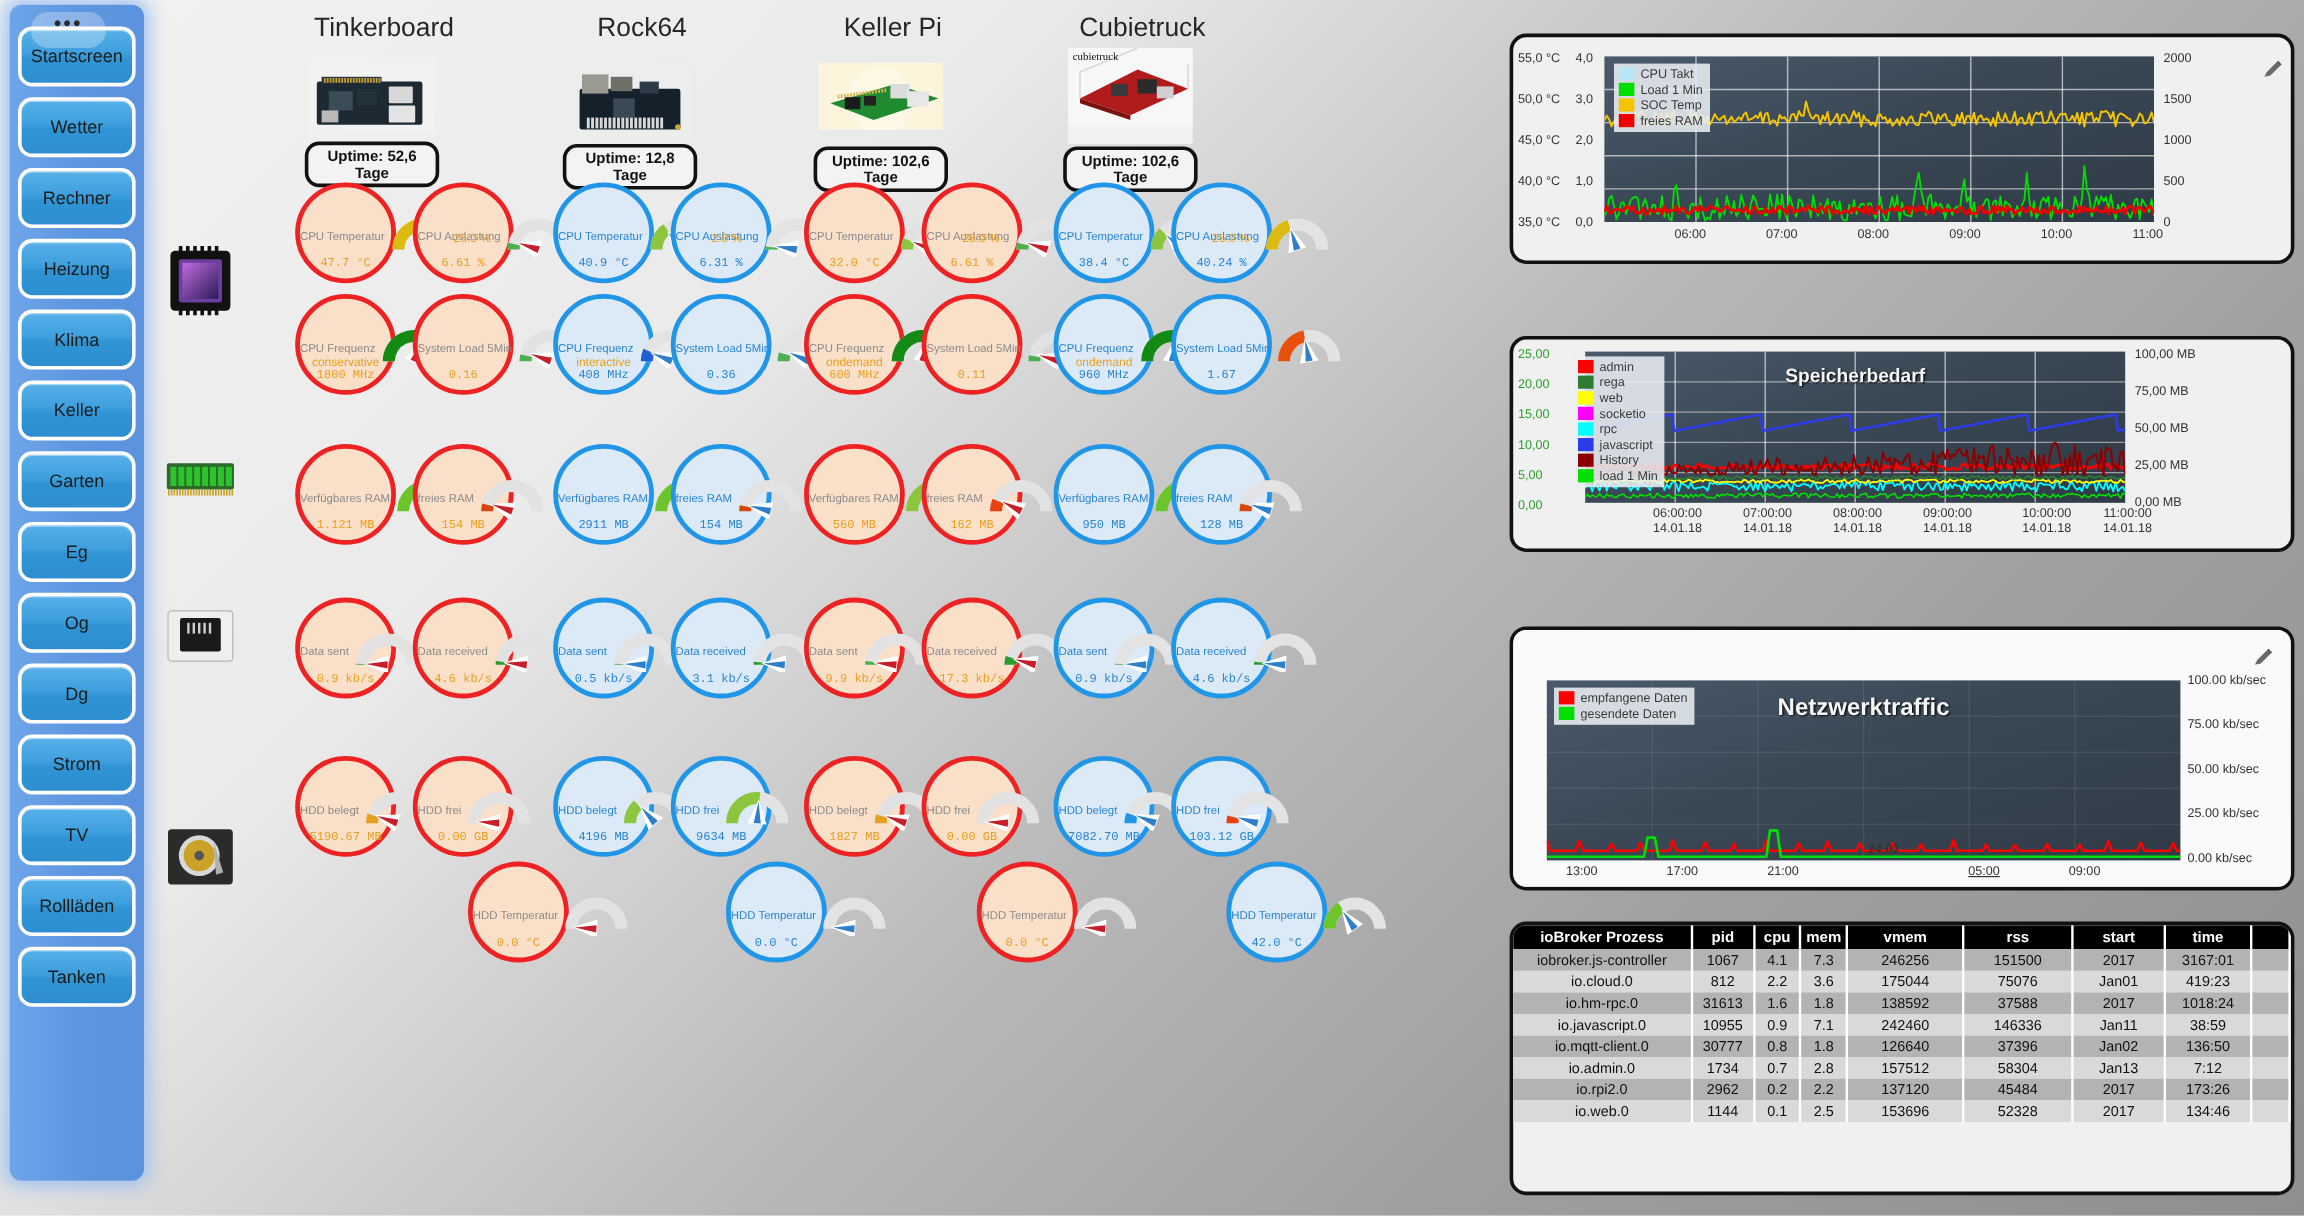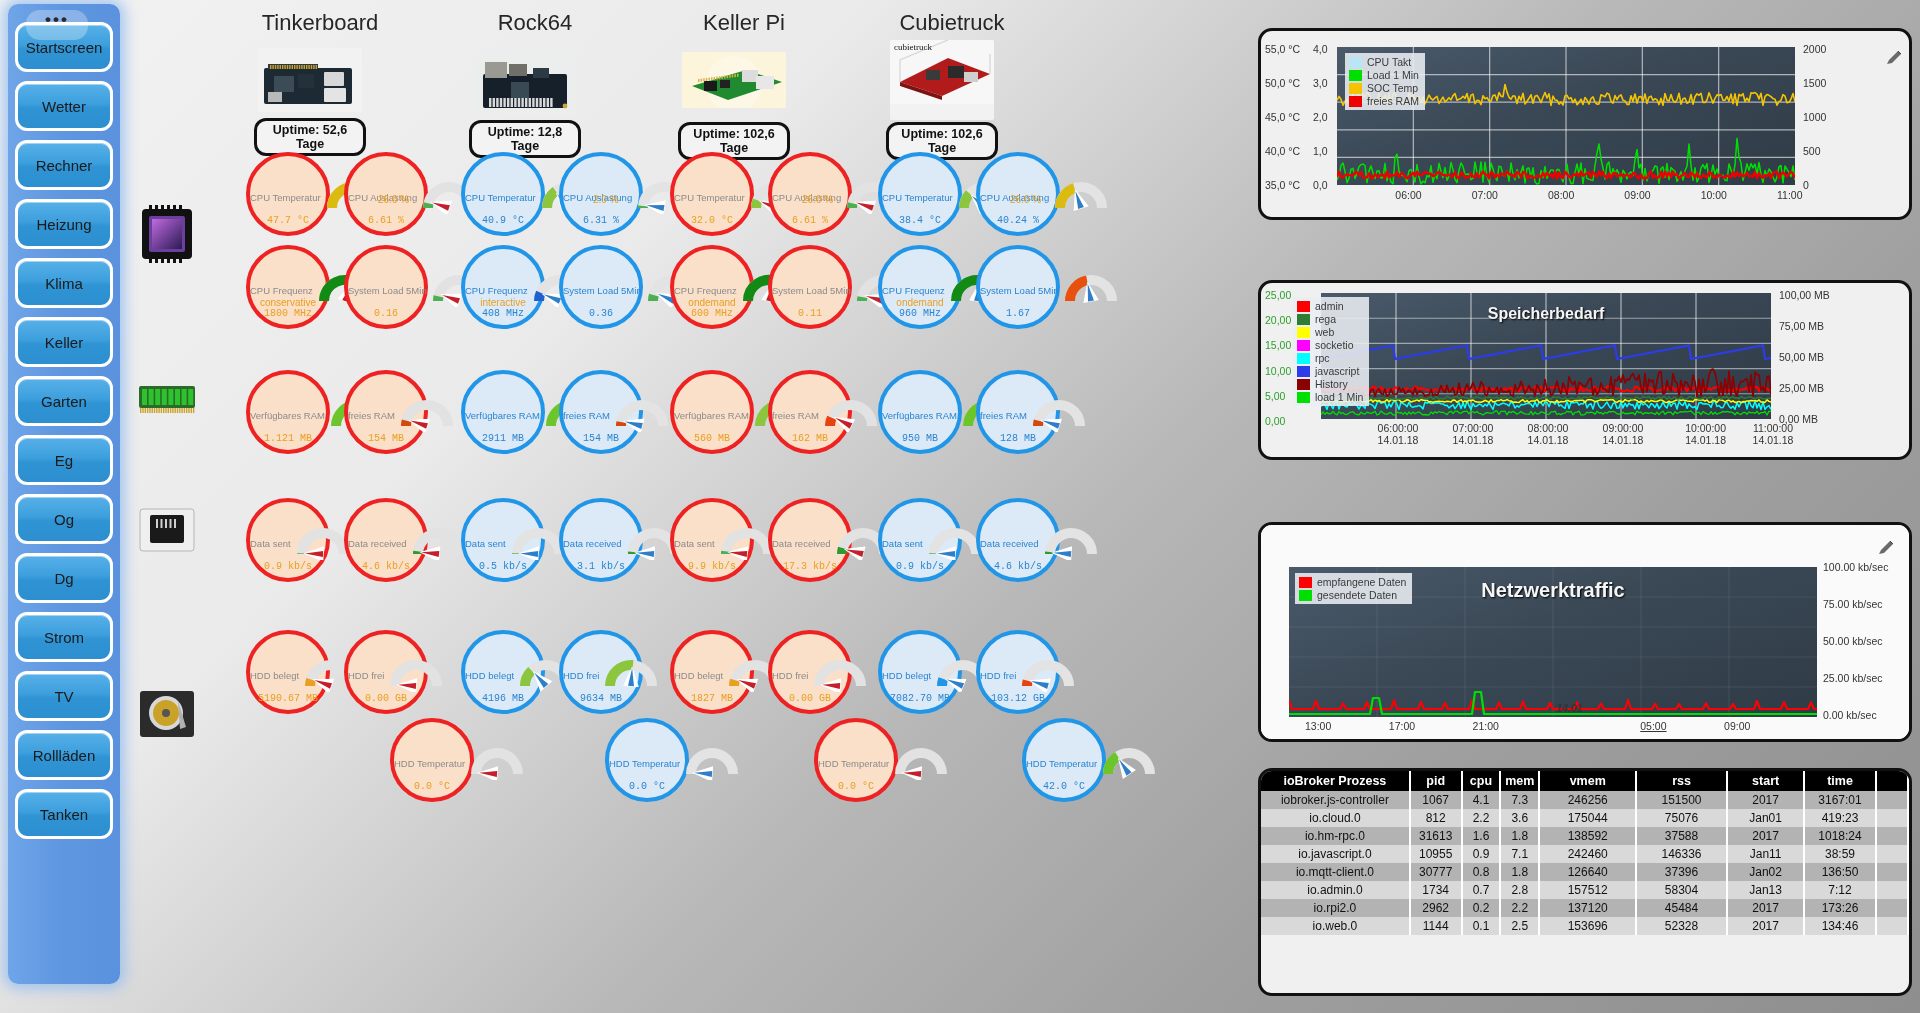--- a/index.html
+++ b/index.html
@@ -87,21 +87,21 @@
   }
   .chart-title {
     position: absolute; width: 100%; text-align: center; color: #f5f5f5;
     font-weight: bold; text-shadow: 1px 1px 2px #000;
   }
   .legend {
     position: absolute; background: rgba(233,238,242,.88);
     padding: 3px 6px 3px 4px; font-size: 10.5px; color: #3a3a3a;
     display: flex; flex-direction: column; gap: 1px; z-index: 4;
   }
-  .legend .le { display: flex; align-items: flex-end; gap: 5px; white-space: nowrap; }
+  .legend .le { display: flex; align-items: flex-start; gap: 5px; white-space: nowrap; }
   .legend .sw { width: 13px; height: 11px; display: inline-block; }
   .axlab { position: absolute; font-size: 10.5px; color: #333; white-space: nowrap; } .axlab.grn { color: #2ca02c; }
   .pencil { position: absolute; width: 18px; height: 18px; }
 
   
   #proc-table { position: absolute; left: 1258px; top: 768px; width: 654px; height: 228px; }
   #proc-table table { width: 100%; border-collapse: collapse; font-size: 12px; }
   #proc-table th {
     background: #000; color: #fff; font-size: 12.5px; font-weight: bold;
     padding: 3px 2px; border-right: 2px solid #fff;
@@ -975,21 +975,21 @@
           <line x1="0" y1="100.8" x2="450" y2="100.8" stroke="rgba(255,255,255,.5)" stroke-width="1.1"></line>
           <polyline points="0,66.0 2,65.6 4,65.2 6,64.9 8,64.5 10,64.1 12,63.7 14,63.4 16,63.0 18,62.6 20,62.2 22,61.8 24,61.5 26,61.1 28,60.7 30,60.3 32,59.9 34,59.6 36,59.2 38,58.8 40,58.4 42,58.1 44,57.7 46,57.3 48,56.9 50,56.5 52,56.2 54,55.8 56,55.4 58,55.0 60,54.6 62,54.3 64,53.9 66,53.5 68,53.1 70,52.8 72,52.4 74,66.0 76,65.6 78,65.2 80,64.9 82,64.5 84,64.1 86,63.7 88,63.4 90,63.0 92,62.6 94,62.2 96,61.8 98,61.5 100,61.1 102,60.7 104,60.3 106,59.9 108,59.6 110,59.2 112,58.8 114,58.4 116,58.1 118,57.7 120,57.3 122,56.9 124,56.5 126,56.2 128,55.8 130,55.4 132,55.0 134,54.6 136,54.3 138,53.9 140,53.5 142,53.1 144,52.8 146,52.4 148,66.0 150,65.6 152,65.2 154,64.9 156,64.5 158,64.1 160,63.7 162,63.4 164,63.0 166,62.6 168,62.2 170,61.8 172,61.5 174,61.1 176,60.7 178,60.3 180,59.9 182,59.6 184,59.2 186,58.8 188,58.4 190,58.1 192,57.7 194,57.3 196,56.9 198,56.5 200,56.2 202,55.8 204,55.4 206,55.0 208,54.6 210,54.3 212,53.9 214,53.5 216,53.1 218,52.8 220,52.4 222,66.0 224,65.6 226,65.2 228,64.9 230,64.5 232,64.1 234,63.7 236,63.4 238,63.0 240,62.6 242,62.2 244,61.8 246,61.5 248,61.1 250,60.7 252,60.3 254,59.9 256,59.6 258,59.2 260,58.8 262,58.4 264,58.1 266,57.7 268,57.3 270,56.9 272,56.5 274,56.2 276,55.8 278,55.4 280,55.0 282,54.6 284,54.3 286,53.9 288,53.5 290,53.1 292,52.8 294,52.4 296,66.0 298,65.6 300,65.2 302,64.9 304,64.5 306,64.1 308,63.7 310,63.4 312,63.0 314,62.6 316,62.2 318,61.8 320,61.5 322,61.1 324,60.7 326,60.3 328,59.9 330,59.6 332,59.2 334,58.8 336,58.4 338,58.1 340,57.7 342,57.3 344,56.9 346,56.5 348,56.2 350,55.8 352,55.4 354,55.0 356,54.6 358,54.3 360,53.9 362,53.5 364,53.1 366,52.8 368,52.4 370,66.0 372,65.6 374,65.2 376,64.9 378,64.5 380,64.1 382,63.7 384,63.4 386,63.0 388,62.6 390,62.2 392,61.8 394,61.5 396,61.1 398,60.7 400,60.3 402,59.9 404,59.6 406,59.2 408,58.8 410,58.4 412,58.1 414,57.7 416,57.3 418,56.9 420,56.5 422,56.2 424,55.8 426,55.4 428,55.0 430,54.6 432,54.3 434,53.9 436,53.5 438,53.1 440,52.8 442,52.4 444,66.0 446,65.6 448,65.2 450,64.9" fill="none" stroke="#2b3ce8" stroke-width="2.2" stroke-linejoin="round"></polyline>
           <polyline points="0,96.3 2,94.8 4,98.0 6,95.1 8,97.6 10,94.1 12,96.0 14,95.7 16,95.6 18,94.6 20,94.5 22,95.6 24,96.7 26,95.0 28,95.0 30,97.1 32,94.3 34,93.9 36,94.3 38,96.0 40,95.4 42,93.8 44,93.6 46,98.3 48,95.8 50,97.5 52,93.7 54,93.9 56,98.0 58,98.0 60,94.0 62,96.4 64,97.8 66,97.8 68,96.1 70,97.3 72,97.1 74,94.3 76,95.1 78,96.7 80,97.3 82,97.9 84,95.3 86,95.3 88,97.2 90,97.3 92,96.1 94,93.6 96,94.3 98,96.4 100,94.8 102,95.7 104,96.6 106,96.9 108,97.3 110,97.3 112,97.9 114,96.2 116,96.8 118,97.3 120,96.0 122,95.0 124,94.8 126,93.9 128,98.0 130,97.1 132,94.6 134,95.8 136,96.2 138,98.0 140,96.0 142,96.4 144,98.0 146,94.5 148,96.6 150,94.3 152,95.6 154,97.7 156,95.9 158,95.7 160,98.2 162,93.9 164,94.5 166,96.5 168,94.9 170,97.5 172,95.4 174,98.1 176,97.4 178,97.9 180,95.3 182,97.4 184,95.1 186,96.9 188,95.8 190,94.6 192,98.2 194,93.6 196,97.8 198,98.1 200,94.7 202,94.0 204,94.6 206,96.8 208,97.3 210,96.6 212,96.7 214,93.6 216,97.0 218,98.1 220,94.0 222,95.6 224,97.9 226,95.7 228,95.0 230,94.7 232,94.7 234,93.5 236,93.8 238,94.9 240,96.9 242,96.7 244,98.4 246,95.0 248,98.4 250,94.8 252,97.0 254,96.1 256,95.1 258,97.8 260,93.5 262,98.2 264,96.7 266,96.7 268,97.7 270,97.8 272,95.6 274,93.7 276,98.4 278,95.8 280,94.3 282,97.7 284,96.9 286,93.5 288,93.5 290,93.9 292,96.0 294,94.9 296,95.8 298,95.7 300,98.2 302,98.2 304,98.2 306,96.8 308,97.9 310,98.5 312,98.3 314,93.9 316,93.6 318,96.5 320,94.4 322,94.7 324,95.3 326,96.6 328,94.5 330,94.8 332,97.5 334,96.7 336,98.1 338,97.2 340,96.9 342,95.7 344,94.1 346,96.8 348,93.8 350,95.9 352,94.5 354,97.7 356,95.7 358,93.7 360,96.9 362,93.5 364,94.7 366,98.2 368,95.0 370,94.1 372,95.6 374,94.6 376,95.2 378,97.9 380,94.1 382,96.9 384,94.4 386,96.0 388,95.3 390,97.0 392,94.9 394,94.8 396,93.7 398,94.4 400,97.2 402,96.7 404,97.3 406,98.0 408,97.4 410,96.0 412,97.9 414,95.9 416,95.6 418,97.6 420,96.6 422,96.7 424,96.1 426,94.4 428,98.3 430,93.9 432,95.5 434,93.8 436,94.0 438,98.3 440,94.0 442,94.5 444,94.5 446,95.8 448,97.2 450,96.8" fill="none" stroke="#ff0000" stroke-width="2.2" stroke-linejoin="round"></polyline>
           <polyline points="0,98.8 2,97.9 4,100.2 6,98.7 8,100.5 10,102.2 12,102.1 14,101.6 16,101.9 18,103.0 20,98.2 22,98.2 24,101.1 26,99.4 28,96.5 30,100.2 32,96.9 34,96.9 36,100.4 38,96.2 40,103.3 42,99.2 44,102.4 46,101.3 48,102.5 50,97.0 52,96.3 54,103.1 56,97.8 58,95.8 60,100.4 62,101.7 64,96.2 66,103.7 68,101.5 70,96.0 72,100.9 74,101.2 76,101.0 78,94.3 80,98.7 82,95.6 84,100.5 86,99.2 88,97.3 90,98.6 92,101.8 94,94.8 96,101.4 98,97.9 100,98.7 102,100.0 104,103.0 106,102.2 108,102.0 110,96.5 112,102.4 114,100.9 116,102.9 118,98.4 120,92.5 122,97.4 124,99.4 126,92.3 128,99.0 130,97.8 132,94.6 134,102.2 136,100.9 138,90.2 140,100.3 142,102.8 144,96.4 146,91.1 148,97.3 150,94.6 152,89.5 154,95.3 156,100.3 158,96.2 160,88.8 162,91.5 164,101.4 166,102.9 168,94.3 170,98.7 172,98.9 174,98.4 176,94.3 178,101.2 180,95.2 182,99.2 184,98.7 186,99.3 188,97.2 190,102.2 192,103.0 194,91.9 196,98.0 198,94.8 200,88.3 202,93.9 204,100.4 206,97.0 208,92.6 210,97.1 212,96.2 214,102.7 216,91.8 218,95.4 220,100.9 222,98.4 224,86.5 226,97.1 228,95.2 230,102.3 232,100.8 234,95.6 236,88.1 238,96.5 240,100.5 242,90.1 244,94.7 246,101.5 248,83.9 250,89.0 252,91.6 254,88.3 256,100.7 258,89.1 260,90.7 262,92.8 264,93.7 266,90.7 268,86.7 270,85.1 272,102.4 274,95.3 276,101.4 278,98.5 280,90.1 282,95.9 284,96.2 286,98.0 288,99.4 290,83.8 292,102.1 294,86.6 296,87.6 298,83.3 300,89.4 302,81.7 304,89.9 306,85.8 308,87.3 310,82.8 312,80.7 314,85.5 316,87.0 318,82.1 320,94.3 322,99.8 324,80.4 326,98.6 328,86.2 330,88.7 332,87.1 334,99.8 336,87.9 338,79.2 340,78.4 342,100.9 344,99.8 346,87.4 348,94.3 350,97.9 352,80.5 354,88.5 356,90.1 358,102.2 360,87.4 362,96.7 364,88.9 366,89.6 368,93.5 370,97.5 372,82.3 374,88.9 376,103.8 378,86.3 380,102.7 382,86.2 384,99.1 386,94.1 388,82.3 390,76.7 392,76.0 394,79.8 396,89.3 398,103.1 400,89.1 402,103.0 404,85.6 406,100.2 408,78.2 410,102.1 412,83.8 414,98.8 416,103.1 418,92.9 420,88.2 422,88.7 424,86.5 426,85.9 428,99.1 430,81.9 432,103.8 434,79.1 436,81.6 438,81.9 440,97.1 442,93.8 444,99.1 446,83.8 448,83.2 450,102.4" fill="none" stroke="#8b0000" stroke-width="1.7" stroke-linejoin="round"></polyline>
           <polyline points="0,113.6 2,111.3 4,111.8 6,116.4 8,109.7 10,112.3 12,115.7 14,108.3 16,108.5 18,116.0 20,110.1 22,110.3 24,113.2 26,114.1 28,109.3 30,112.2 32,111.0 34,109.7 36,112.6 38,116.0 40,112.2 42,112.7 44,115.4 46,107.8 48,110.6 50,111.4 52,112.6 54,115.5 56,110.1 58,107.6 60,110.2 62,109.6 64,109.6 66,115.3 68,110.7 70,113.9 72,109.6 74,107.6 76,111.2 78,116.4 80,109.1 82,110.7 84,111.6 86,113.7 88,109.3 90,113.4 92,114.4 94,113.3 96,113.4 98,112.4 100,113.6 102,115.9 104,108.9 106,110.2 108,109.3 110,110.6 112,110.4 114,110.0 116,110.1 118,109.9 120,110.7 122,110.9 124,112.5 126,112.2 128,114.9 130,113.2 132,111.8 134,115.6 136,112.9 138,109.7 140,115.4 142,109.7 144,114.9 146,107.7 148,112.6 150,116.3 152,110.5 154,113.6 156,113.0 158,110.9 160,111.8 162,113.7 164,111.4 166,113.0 168,109.7 170,113.1 172,116.4 174,109.6 176,111.8 178,112.2 180,111.0 182,110.1 184,110.8 186,111.4 188,113.0 190,108.6 192,110.4 194,115.0 196,112.7 198,114.1 200,111.6 202,111.7 204,111.2 206,110.3 208,110.4 210,111.2 212,114.1 214,108.7 216,113.5 218,109.4 220,109.7 222,112.6 224,109.1 226,109.2 228,113.8 230,108.4 232,109.1 234,111.3 236,107.9 238,113.0 240,112.0 242,114.0 244,115.5 246,107.9 248,115.5 250,109.6 252,109.8 254,109.4 256,108.9 258,112.1 260,110.5 262,111.1 264,107.9 266,114.9 268,111.6 270,110.8 272,116.1 274,108.8 276,107.9 278,113.1 280,115.3 282,114.1 284,111.6 286,109.0 288,112.9 290,115.5 292,110.6 294,109.5 296,115.2 298,115.0 300,108.7 302,114.9 304,110.2 306,113.7 308,110.2 310,111.9 312,111.7 314,116.0 316,109.5 318,115.7 320,109.2 322,111.9 324,110.5 326,112.2 328,114.7 330,110.5 332,111.7 334,114.5 336,110.6 338,115.6 340,113.2 342,109.2 344,113.2 346,115.0 348,108.7 350,113.4 352,110.4 354,110.1 356,116.0 358,108.5 360,111.4 362,112.5 364,108.4 366,115.4 368,110.9 370,113.3 372,114.7 374,113.5 376,116.4 378,109.9 380,109.4 382,111.1 384,110.7 386,110.9 388,111.6 390,114.4 392,109.1 394,107.7 396,113.4 398,112.6 400,114.7 402,114.5 404,110.4 406,109.2 408,113.2 410,115.2 412,113.3 414,116.3 416,109.7 418,113.8 420,110.0 422,109.4 424,108.5 426,116.1 428,108.1 430,112.7 432,114.8 434,108.0 436,115.0 438,110.5 440,116.5 442,108.9 444,116.4 446,113.9 448,112.6 450,116.5" fill="none" stroke="#00ffff" stroke-width="1.5" stroke-linejoin="round"></polyline>
           <polyline points="0,108.2 2,108.7 4,109.0 6,108.5 8,108.9 10,107.8 12,108.6 14,106.8 16,108.0 18,108.2 20,109.3 22,107.8 24,108.8 26,108.3 28,108.3 30,107.3 32,107.9 34,107.0 36,107.7 38,107.3 40,107.9 42,108.4 44,108.7 46,108.6 48,107.8 50,106.6 52,109.0 54,106.7 56,108.3 58,107.4 60,108.9 62,108.9 64,108.4 66,106.6 68,109.0 70,106.6 72,106.9 74,107.7 76,106.7 78,106.8 80,108.7 82,108.9 84,108.0 86,106.7 88,107.3 90,109.1 92,108.2 94,107.8 96,106.9 98,108.2 100,106.5 102,107.2 104,107.2 106,107.2 108,108.9 110,108.6 112,109.3 114,108.6 116,108.6 118,108.3 120,108.5 122,108.5 124,108.9 126,108.3 128,108.4 130,109.1 132,106.9 134,107.2 136,109.3 138,107.8 140,106.8 142,109.0 144,107.9 146,109.2 148,107.0 150,107.8 152,107.0 154,108.5 156,108.9 158,109.1 160,109.3 162,108.5 164,107.3 166,108.2 168,109.3 170,106.8 172,109.0 174,108.6 176,107.6 178,107.6 180,106.6 182,107.8 184,107.6 186,106.6 188,107.7 190,107.9 192,109.2 194,109.0 196,109.3 198,109.4 200,107.7 202,106.8 204,109.0 206,107.6 208,109.5 210,108.0 212,108.0 214,107.9 216,106.5 218,108.9 220,109.3 222,107.7 224,107.8 226,106.7 228,108.4 230,108.8 232,108.9 234,109.2 236,107.4 238,109.5 240,108.5 242,108.8 244,108.4 246,106.7 248,108.0 250,108.6 252,108.3 254,107.3 256,107.5 258,107.4 260,107.0 262,107.3 264,109.4 266,107.1 268,106.8 270,106.8 272,107.4 274,108.8 276,108.2 278,107.4 280,106.8 282,107.3 284,107.1 286,106.9 288,106.9 290,106.5 292,106.8 294,108.6 296,109.4 298,107.8 300,108.2 302,109.0 304,106.5 306,107.6 308,108.2 310,106.9 312,106.7 314,106.7 316,107.7 318,109.3 320,108.0 322,109.2 324,108.9 326,107.4 328,108.8 330,107.6 332,108.0 334,108.5 336,108.5 338,107.5 340,106.9 342,107.8 344,109.2 346,109.5 348,108.2 350,109.3 352,108.7 354,107.7 356,106.8 358,106.8 360,107.5 362,106.9 364,107.2 366,107.9 368,108.3 370,108.2 372,108.7 374,106.5 376,106.8 378,107.1 380,107.0 382,106.9 384,108.2 386,106.9 388,109.3 390,109.3 392,107.1 394,107.9 396,109.3 398,107.1 400,107.1 402,107.5 404,108.9 406,107.7 408,107.0 410,109.0 412,107.8 414,109.4 416,109.0 418,108.4 420,109.5 422,108.6 424,108.7 426,107.9 428,108.1 430,107.5 432,107.8 434,107.4 436,108.3 438,106.9 440,109.0 442,109.1 444,109.4 446,106.8 448,108.4 450,109.0" fill="none" stroke="#ffff00" stroke-width="1.5" stroke-linejoin="round"></polyline>
           <polyline points="0,104.2 2,104.9 4,104.5 6,105.2 8,103.7 10,104.4 12,105.8 14,106.3 16,103.9 18,105.0 20,105.8 22,104.9 24,105.8 26,103.5 28,105.5 30,104.1 32,105.6 34,105.7 36,104.1 38,106.2 40,104.3 42,105.7 44,105.2 46,104.4 48,106.5 50,104.6 52,106.1 54,106.0 56,105.4 58,104.8 60,104.9 62,104.6 64,105.6 66,104.4 68,105.4 70,106.1 72,105.9 74,106.2 76,106.1 78,106.0 80,105.8 82,106.1 84,105.6 86,104.9 88,104.6 90,104.9 92,106.0 94,105.2 96,105.6 98,104.9 100,103.8 102,104.9 104,105.8 106,106.0 108,104.7 110,103.7 112,106.4 114,104.6 116,103.7 118,106.3 120,105.3 122,106.1 124,105.6 126,103.5 128,104.5 130,105.4 132,105.0 134,103.7 136,103.6 138,105.4 140,104.5 142,103.6 144,105.0 146,104.9 148,105.9 150,105.7 152,104.7 154,104.7 156,104.0 158,104.4 160,105.1 162,106.1 164,104.7 166,104.3 168,104.0 170,104.4 172,105.3 174,104.7 176,104.0 178,106.0 180,104.0 182,105.2 184,103.9 186,105.2 188,105.2 190,104.0 192,105.8 194,106.2 196,103.9 198,105.1 200,103.5 202,104.9 204,104.6 206,106.4 208,105.6 210,104.1 212,106.0 214,106.3 216,104.4 218,106.1 220,105.4 222,104.5 224,103.7 226,105.1 228,105.7 230,106.2 232,103.8 234,104.4 236,104.6 238,104.0 240,105.4 242,105.9 244,104.3 246,106.1 248,106.0 250,104.9 252,105.1 254,106.3 256,105.6 258,103.7 260,106.1 262,104.5 264,103.9 266,104.4 268,104.7 270,103.5 272,103.5 274,105.2 276,105.2 278,104.9 280,104.7 282,105.2 284,105.3 286,103.8 288,104.6 290,105.5 292,104.4 294,106.0 296,106.0 298,103.9 300,104.4 302,104.9 304,104.6 306,105.9 308,105.0 310,105.6 312,106.0 314,104.5 316,103.9 318,105.7 320,105.5 322,103.6 324,104.5 326,104.4 328,103.6 330,106.3 332,104.5 334,106.4 336,104.8 338,103.7 340,105.6 342,103.8 344,103.8 346,106.5 348,103.7 350,106.2 352,105.0 354,103.9 356,106.0 358,106.0 360,103.9 362,105.2 364,106.1 366,106.0 368,103.9 370,103.8 372,105.5 374,104.4 376,105.4 378,106.1 380,106.0 382,104.8 384,104.0 386,105.8 388,104.5 390,103.9 392,105.3 394,106.3 396,106.0 398,103.9 400,106.4 402,103.8 404,104.7 406,103.8 408,106.1 410,104.3 412,104.1 414,105.2 416,104.8 418,105.7 420,103.6 422,104.5 424,105.2 426,104.6 428,103.9 430,103.9 432,105.0 434,105.8 436,104.8 438,104.4 440,104.7 442,105.8 444,106.1 446,105.2 448,105.3 450,105.5" fill="none" stroke="#2e7d32" stroke-width="1.5" stroke-linejoin="round"></polyline>
           <polyline points="0,121.5 2,118.8 4,121.4 6,119.4 8,120.9 10,120.5 12,118.4 14,120.8 16,121.9 18,118.5 20,120.6 22,119.7 24,121.4 26,121.5 28,119.9 30,119.2 32,118.7 34,120.9 36,121.5 38,121.9 40,119.2 42,120.6 44,121.1 46,119.2 48,119.9 50,120.4 52,119.7 54,118.3 56,122.0 58,121.2 60,118.0 62,119.8 64,120.8 66,121.4 68,120.0 70,119.6 72,121.9 74,121.8 76,119.2 78,119.8 80,119.5 82,121.4 84,119.2 86,121.7 88,119.0 90,121.1 92,119.0 94,120.8 96,119.5 98,118.9 100,120.5 102,121.9 104,121.5 106,122.0 108,121.9 110,119.0 112,120.8 114,118.6 116,120.0 118,118.5 120,119.5 122,119.3 124,120.5 126,121.6 128,119.1 130,118.3 132,120.6 134,118.1 136,118.1 138,119.8 140,120.3 142,118.7 144,118.3 146,118.1 148,120.9 150,118.3 152,118.8 154,119.8 156,118.5 158,120.4 160,120.7 162,121.9 164,120.4 166,119.6 168,119.9 170,120.4 172,119.9 174,118.1 176,118.0 178,121.3 180,118.4 182,118.3 184,118.2 186,121.8 188,118.7 190,119.6 192,118.3 194,119.6 196,121.3 198,120.0 200,118.4 202,120.2 204,120.9 206,121.2 208,121.3 210,118.4 212,121.8 214,119.1 216,121.1 218,120.7 220,118.8 222,119.3 224,120.3 226,121.4 228,121.2 230,118.9 232,118.9 234,118.1 236,121.5 238,120.7 240,121.6 242,120.3 244,120.1 246,118.2 248,119.1 250,118.4 252,121.9 254,119.3 256,119.1 258,118.1 260,121.9 262,122.0 264,121.3 266,119.2 268,119.8 270,119.1 272,119.7 274,121.3 276,118.3 278,120.0 280,119.6 282,121.3 284,119.4 286,120.2 288,118.5 290,118.9 292,118.3 294,119.0 296,120.9 298,121.0 300,121.3 302,119.3 304,120.8 306,120.5 308,120.5 310,120.0 312,119.8 314,121.9 316,118.0 318,119.7 320,119.1 322,121.3 324,119.7 326,120.0 328,120.5 330,119.7 332,120.3 334,121.5 336,119.2 338,121.7 340,119.3 342,118.2 344,121.4 346,119.6 348,119.1 350,119.4 352,121.8 354,118.6 356,120.5 358,119.5 360,118.6 362,119.2 364,118.3 366,119.0 368,118.4 370,118.1 372,119.9 374,121.8 376,119.4 378,119.3 380,121.6 382,118.5 384,119.8 386,120.8 388,121.5 390,118.6 392,121.4 394,119.3 396,121.3 398,120.2 400,119.7 402,118.4 404,119.1 406,118.3 408,119.1 410,119.0 412,119.8 414,121.7 416,119.4 418,120.8 420,121.5 422,119.6 424,119.4 426,121.3 428,118.8 430,119.9 432,119.5 434,120.4 436,118.3 438,121.1 440,119.6 442,119.6 444,118.5 446,122.0 448,118.2 450,118.4" fill="none" stroke="#00e000" stroke-width="1.3" stroke-linejoin="round"></polyline>
         </svg></div>
     <div class="chart-title" style="left:60px;width:450px;top:22px;font-size:16px">Speicherbedarf</div>
-    <div class="legend" style="left:32px;top:14px">
+    <div class="legend" style="left:50px;top:14px">
         <div class="le">
      <span class="sw" style="background:#ff0000"></span>
      <span>admin</span>
         </div>
         <div class="le">
      <span class="sw" style="background:#2e7d32"></span>
      <span>rega</span>
         </div>
         <div class="le">
      <span class="sw" style="background:#ffff00"></span>

